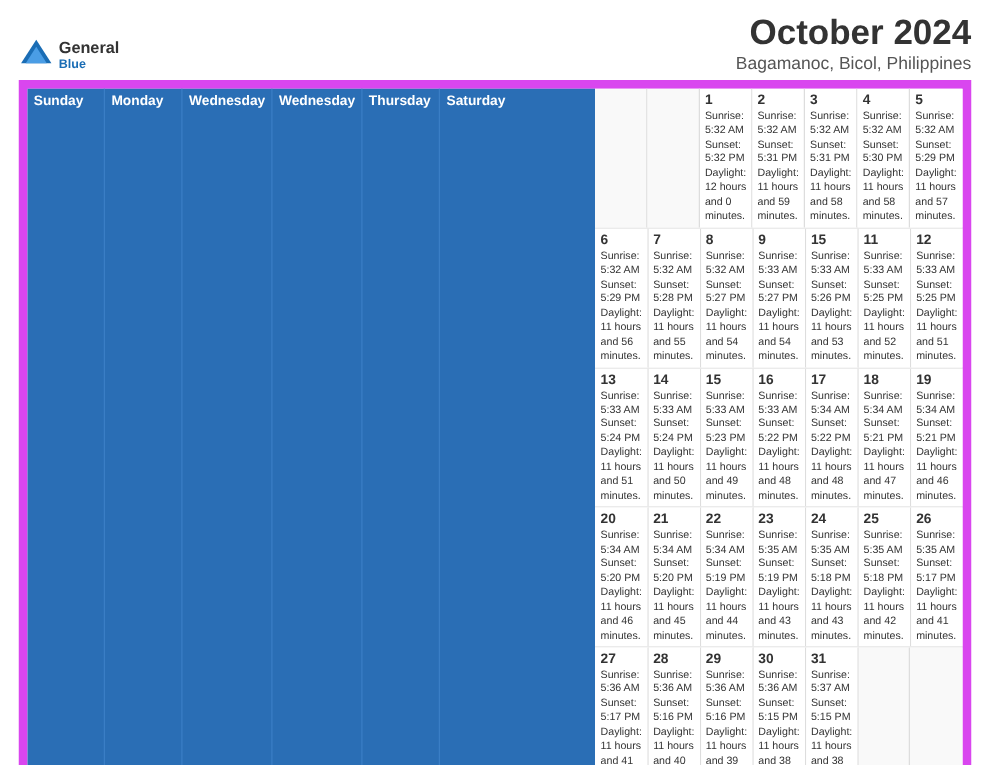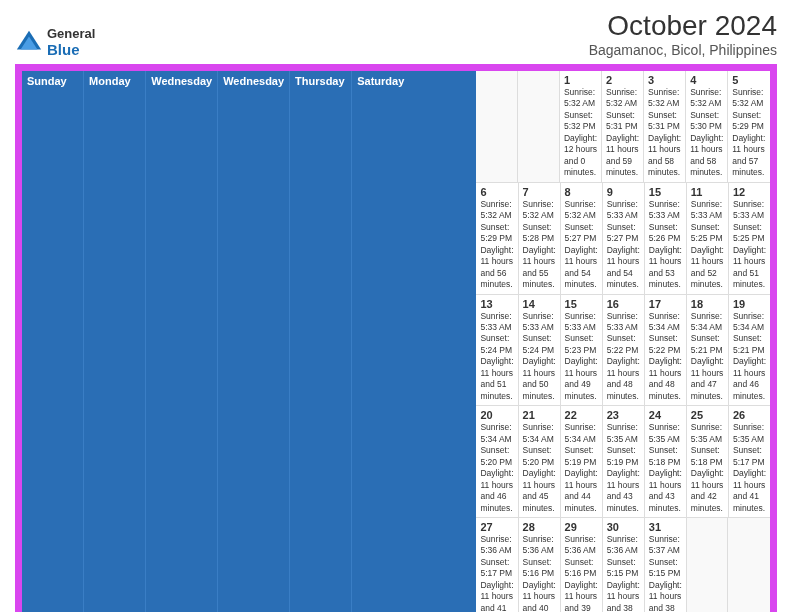--- a/index.html
+++ b/index.html
@@ -32,34 +32,34 @@
       display: flex;
       flex-direction: column;
       line-height: 1.1;
     }
     .logo-general {
       font-size: 13px;
       font-weight: bold;
       color: #333;
     }
     .logo-blue {
-      font-size: 15px;
+      font-size: 10px;
       font-weight: bold;
       color: #1a6db5;
     }
     .logo-icon {
       width: 28px;
       height: 28px;
     }
     .title-block {
       text-align: right;
     }
     .title-block h1 {
       font-size: 28px;
-      font-weight: normal;
+      font-weight: bold;
       color: #333;
     }
     .title-block h2 {
       font-size: 14px;
       color: #555;
       font-weight: normal;
     }
     .calendar {
       flex: 1;
       display: flex;

